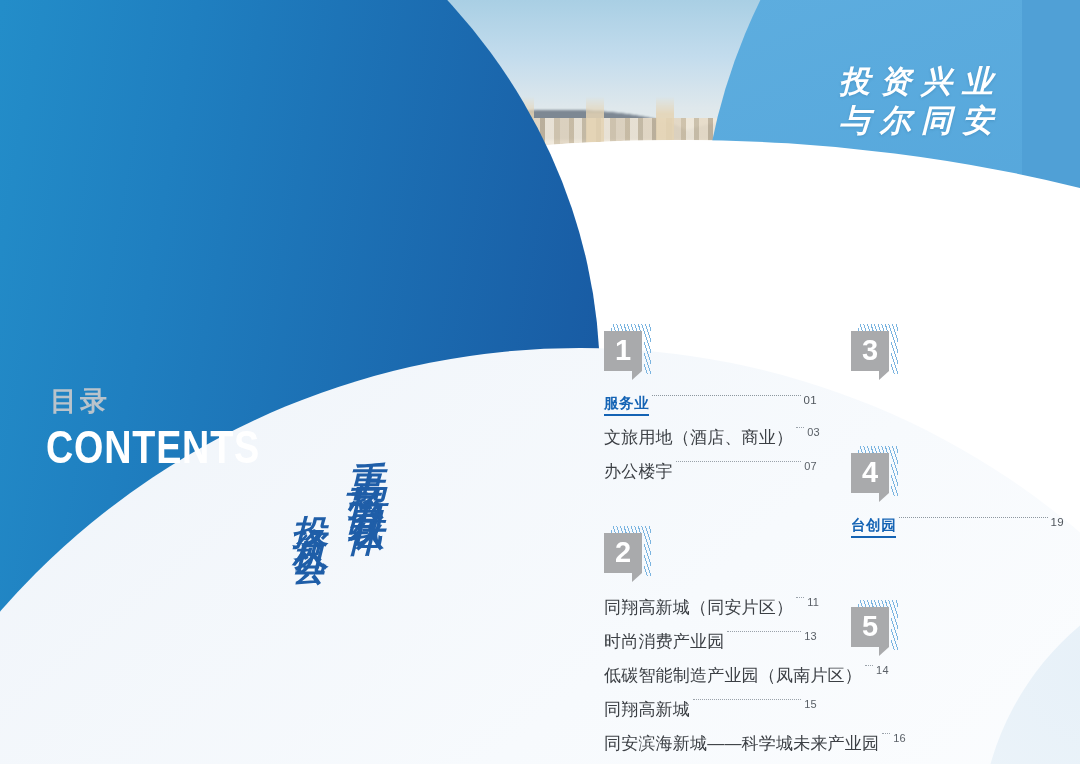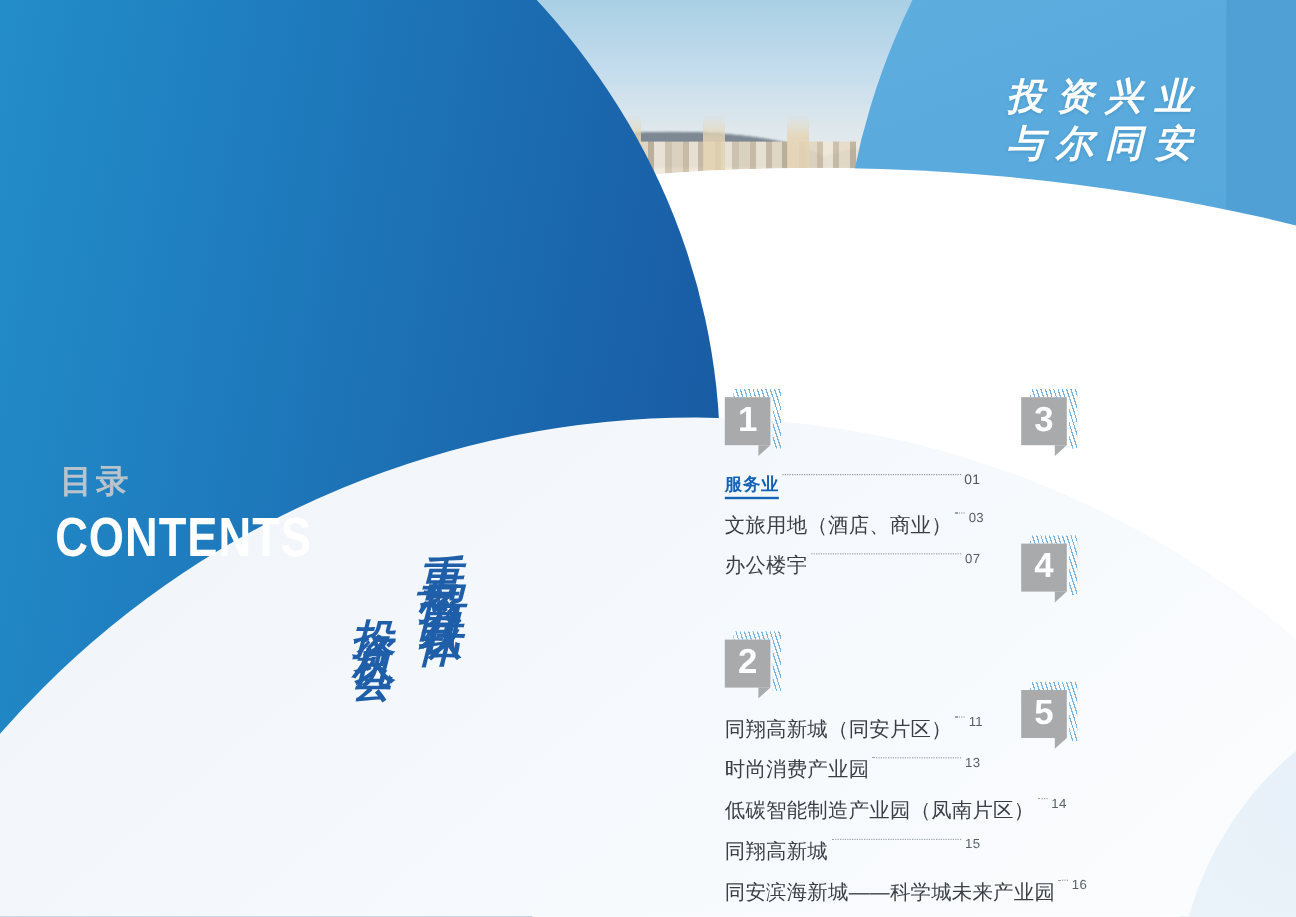--- a/index.html
+++ b/index.html
@@ -364,20 +364,25 @@
       </div>
 
       <div class="gap-4"></div>
 
       <div class="section">
         <div class="badge">
           <div class="badge-hatch"></div>
           <div class="badge-box">4</div>
           <div class="badge-tail"></div>
         </div>
+        <div class="row main">
+          <span class="lbl">台创园</span>
+          <span class="dots"></span>
+          <span class="pg">19</span>
+        </div>
       </div>
 
       <div class="gap-4"></div>
 
       <div class="section">
         <div class="badge">
           <div class="badge-hatch"></div>
           <div class="badge-box">5</div>
           <div class="badge-tail"></div>
         </div>

